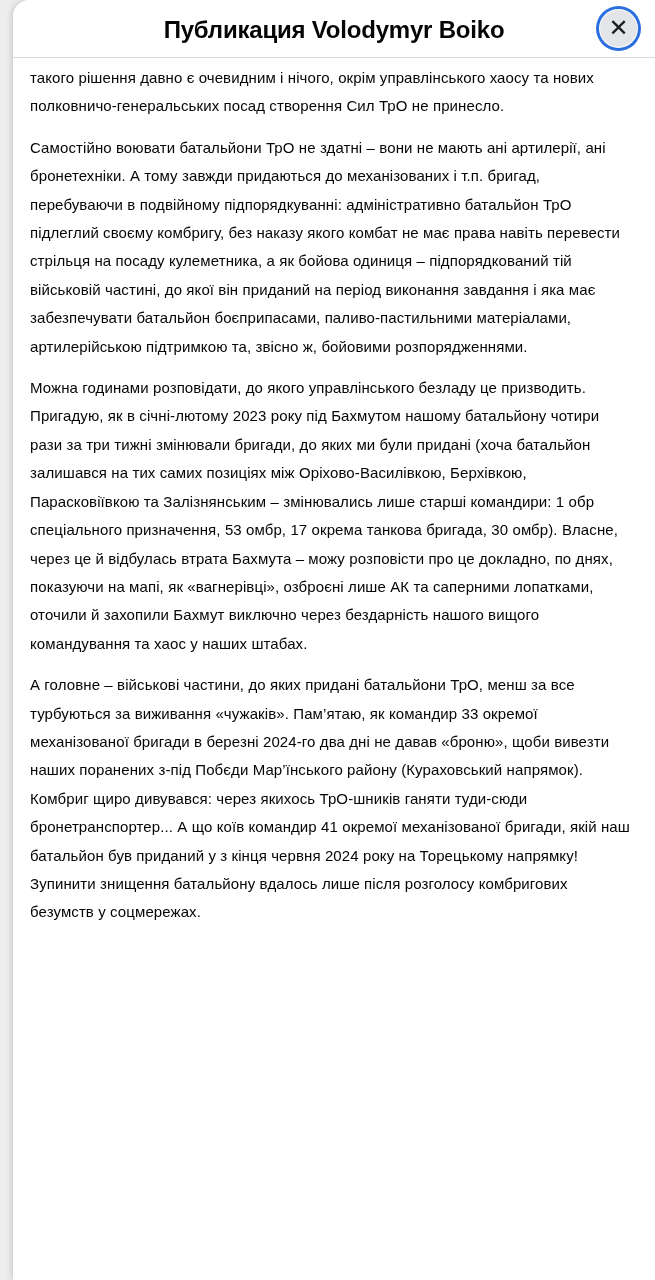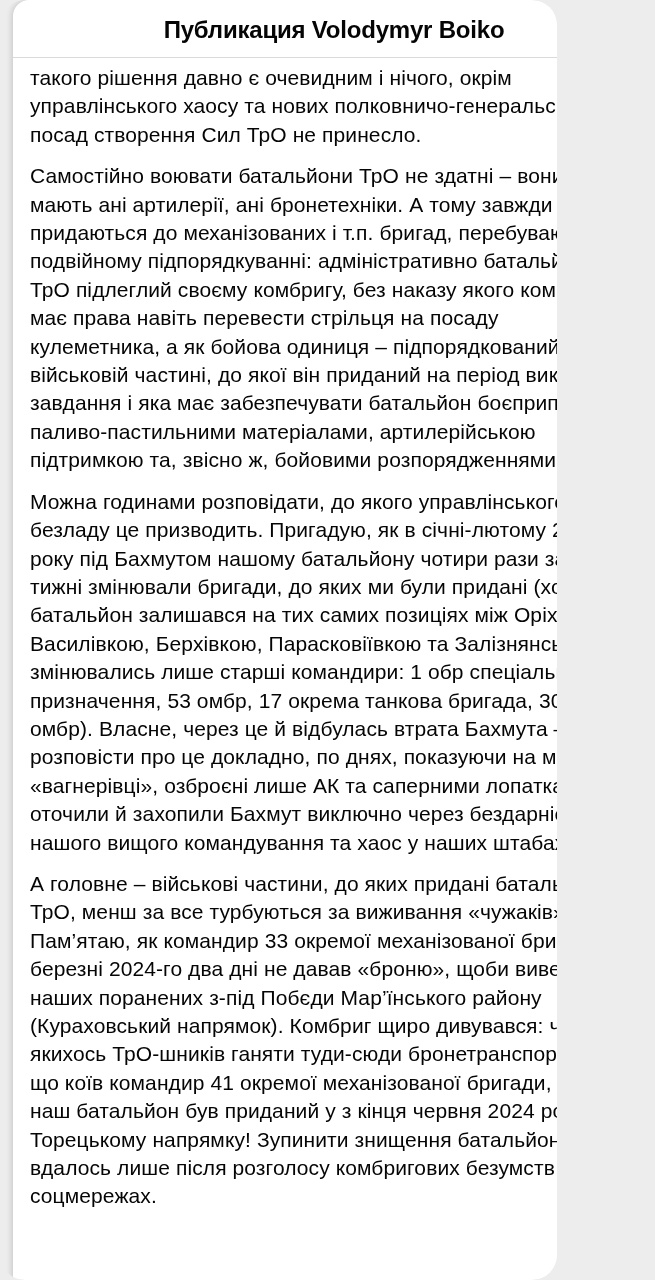--- a/index.html
+++ b/index.html
@@ -10,25 +10,24 @@
     --close-bg: #e3e5e8;
     --ring: #2a6fdf;
   }
   * { margin: 0; padding: 0; box-sizing: border-box; }
   html, body {
     width: 655px;
     font-family: "Liberation Sans", "DejaVu Sans", sans-serif;
     background: var(--page-bg);
   }
   .page {
-    width: 557px;
+    width: 655px;
     height: 1280px;
     overflow: hidden;
     background: var(--page-bg);
-    border-radius: 25px;
   }
   .modal {
     margin-left: 13px;
     width: 642px;
     height: 1280px;
     background: var(--modal-bg);
     border-top-left-radius: 16px;
     box-shadow: -1px 0 6px rgba(0,0,0,0.18);
     position: relative;
   }
@@ -68,21 +67,21 @@
     line-height: 1;
     color: #1c1e21;
     font-weight: normal;
     transform: translateY(-1px);
     font-family: "DejaVu Sans", sans-serif;
   }
   .post-content {
     padding: 6px 24px 20px 17px;
   }
   .post-content p {
-    font-size: 21px;
+    font-size: 15px;
     line-height: 28.4px;
     color: var(--text);
     margin-bottom: 13px;
     letter-spacing: 0.1px;
   }
 </style>
 </head>
 <body>
 
 <div class="page">

